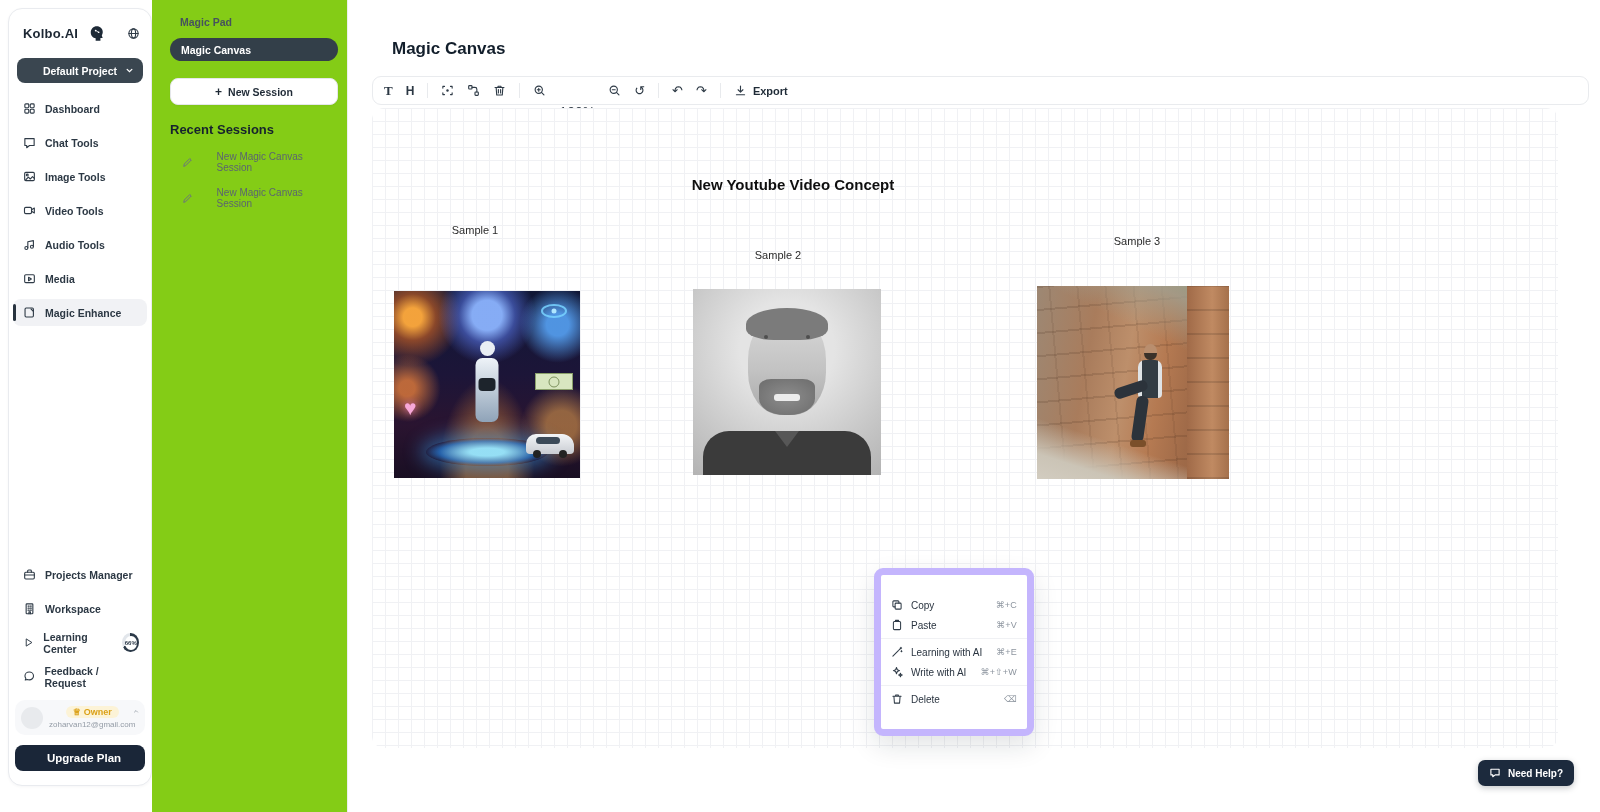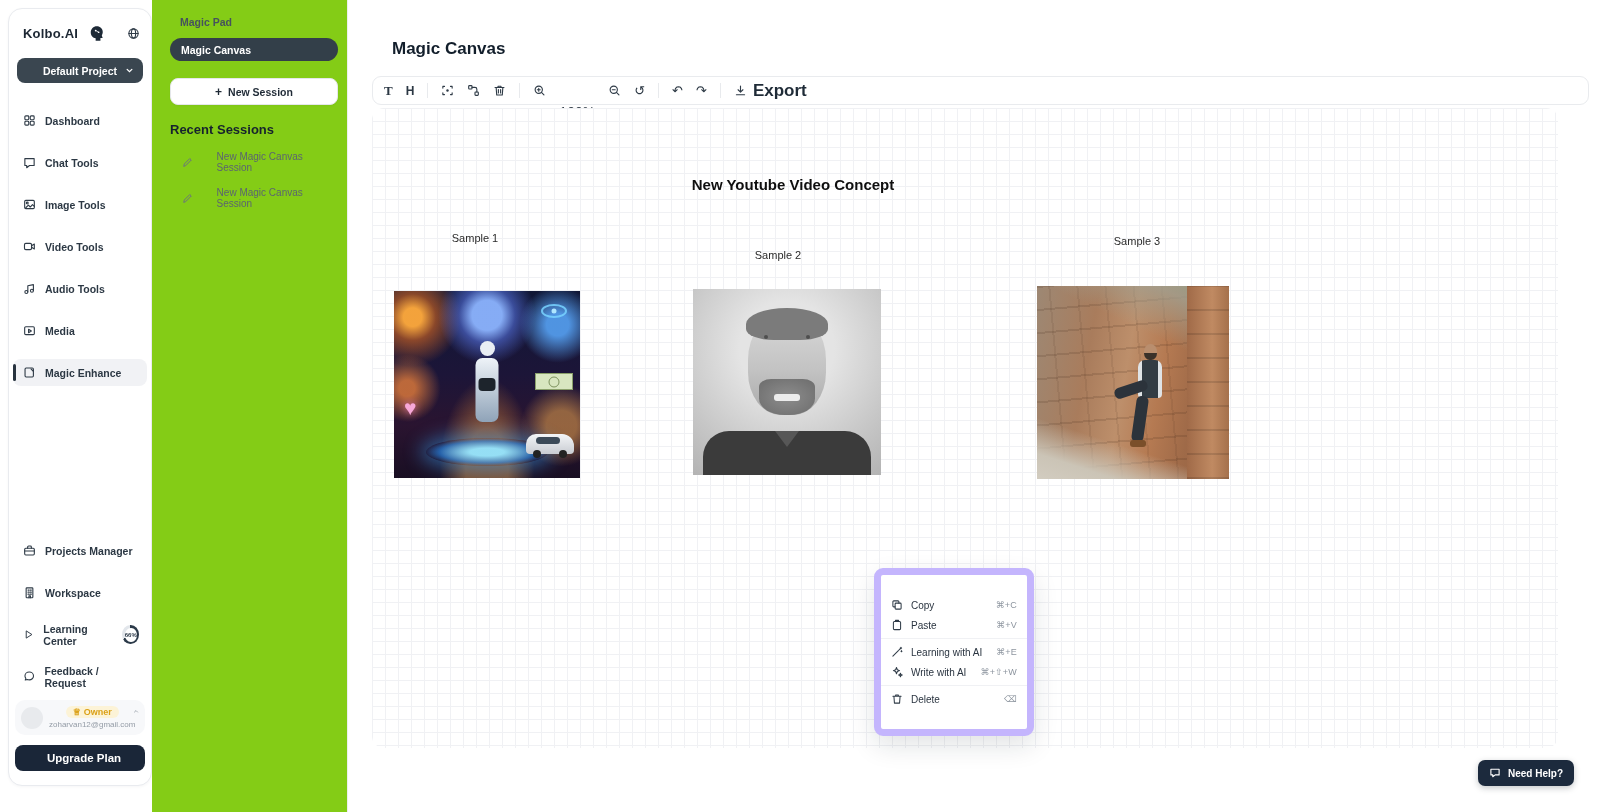--- a/index.html
+++ b/index.html
@@ -16,21 +16,21 @@
     padding:16px 0 14px; }
   .logo-row { display:flex; align-items:center; padding:0 12px 0 14px; gap:10px; }
   .logo-text { font-size:13px; font-weight:800; color:#1c2733; letter-spacing:.2px; }
   .logo-row .spacer { flex:1; }
   .icon-btn { background:none; border:none; cursor:pointer; padding:2px; }
   .project-btn { margin:16px 8px 0; height:25px; background:#3a4650; border:none;
     border-radius:8px; color:#fff; font-size:10.5px; font-weight:700;
     display:flex; align-items:center; justify-content:center; position:relative; cursor:pointer;
     font-family:"Liberation Sans", sans-serif; }
   .project-btn svg { position:absolute; right:8px; top:7px; }
-  .nav { margin-top:24px; display:flex; flex-direction:column; gap:15px; }
+  .nav { margin-top:12px; display:flex; flex-direction:column; gap:7px; }
   .nav-item { height:27px; margin:0 4px; padding:0 8px 0 10px; display:flex; align-items:center;
     gap:9px; font-size:10.5px; font-weight:600; color:#2c3844; border-radius:8px; cursor:pointer;
     position:relative; }
   .nav-item.active { background:#f1f2f5; }
   .nav-item.active::before { content:""; position:absolute; left:0; top:5px; bottom:5px;
     width:3px; border-radius:2px; background:#27323e; }
   .side-flex { flex:1; }
   .ring { width:19px; height:19px; border-radius:50%; margin-left:auto; position:relative;
     background:conic-gradient(#2c3a49 0 66%, #e2e6eb 66% 100%);
     display:flex; align-items:center; justify-content:center; }
@@ -70,34 +70,34 @@
   .toolbar { position:absolute; left:24px; right:11px; top:76px; height:29px; background:#fff;
     border:1px solid #e9ebee; border-radius:9px; display:flex; align-items:center;
     padding:0 11px; gap:13px; }
   .tool { display:flex; align-items:center; justify-content:center; cursor:pointer;
     color:#2c3844; background:none; border:none; padding:0; font-family:"Liberation Sans", sans-serif; }
   .tool-letter-t { font-family:"Liberation Serif", serif; font-size:13px; font-weight:700; color:#2c3844; }
   .tool-letter-h { font-size:12px; font-weight:700; color:#2c3844; }
   .tb-sep { width:1px; height:15px; background:#e8eaed; }
   .zoom-level { font-size:14px; color:#39434e; font-weight:400;margin-top:42px; }
   .glyph-tool { font-size:13px; line-height:1; color:#2c3844; }
-  .export-btn { display:flex; align-items:center; gap:6px; font-size:17px; font-weight:600;
+  .export-btn { display:flex; align-items:center; gap:6px; font-size:11px; font-weight:600;
     color:#1f2b37; background:none; border:none; cursor:pointer;
     font-family:"Liberation Sans", sans-serif; }
 
   .canvas { position:absolute; left:24px; top:108px; width:1186px; height:640px;
     border-radius:12px; overflow:hidden; background-color:#fff;
     background-image:linear-gradient(to right,#f0f1f4 1px,transparent 1px),
                      linear-gradient(to bottom,#f0f1f4 1px,transparent 1px);
     background-size:13px 13px; }
   .doc-title { position:absolute; left:421px; top:68px; transform:translateX(-50%);
     font-size:15px; font-weight:700; color:#0f0f0f; white-space:nowrap; cursor:default; }
   .sample-label { position:absolute; transform:translateX(-50%); font-size:11px; color:#2b2b2b;
     white-space:nowrap; cursor:default; }
-  .s1 { left:103px; top:124px; } .s2 { left:406px; top:141px; } .s3 { left:765px; top:127px; }
+  .s1 { left:103px; top:116px; } .s2 { left:406px; top:141px; } .s3 { left:765px; top:127px; }
 
   
   .cimg { position:absolute; overflow:hidden; }
   .img-ai { left:22px; top:183px; width:186px; height:187px;
     background:
       radial-gradient(circle at 50% 13%, rgba(140,180,255,.95) 0 8%, rgba(90,120,235,.55) 15%, transparent 26%),
       radial-gradient(circle at 10% 14%, rgba(255,170,60,.95) 0 4%, rgba(255,120,30,.5) 10%, transparent 21%),
       radial-gradient(circle at 88% 18%, rgba(90,170,255,.85) 0 5%, transparent 17%),
       radial-gradient(circle at 7% 52%, rgba(255,140,60,.7) 0 4%, transparent 17%),
       radial-gradient(circle at 90% 72%, rgba(255,180,80,.5) 0 7%, transparent 19%),

